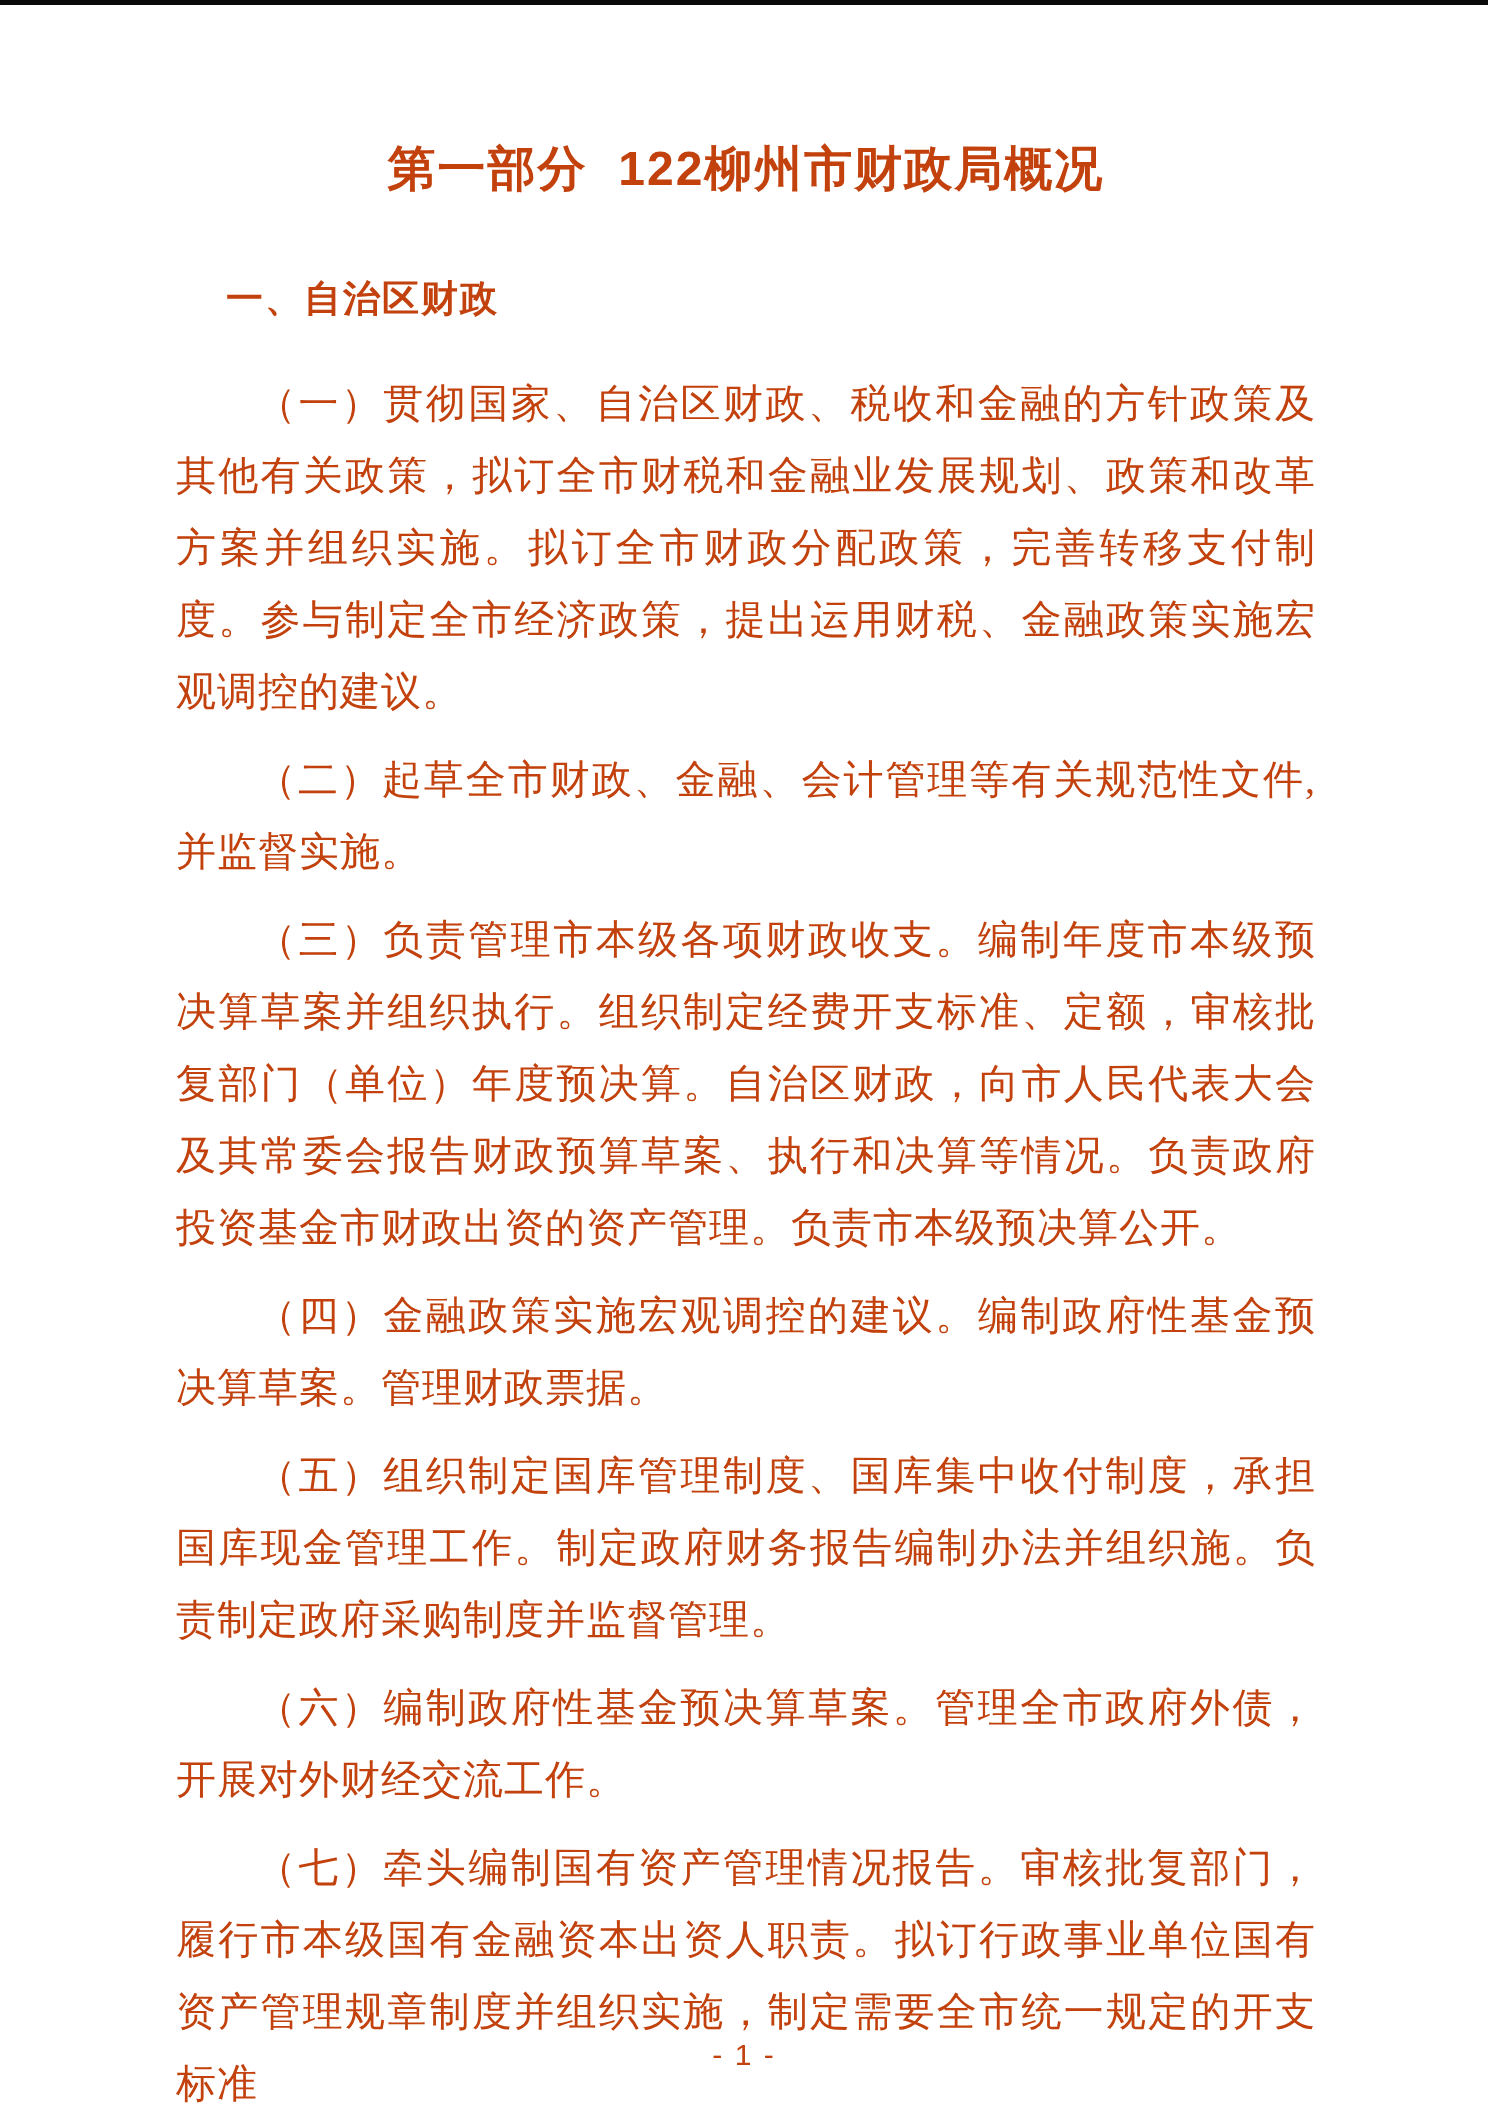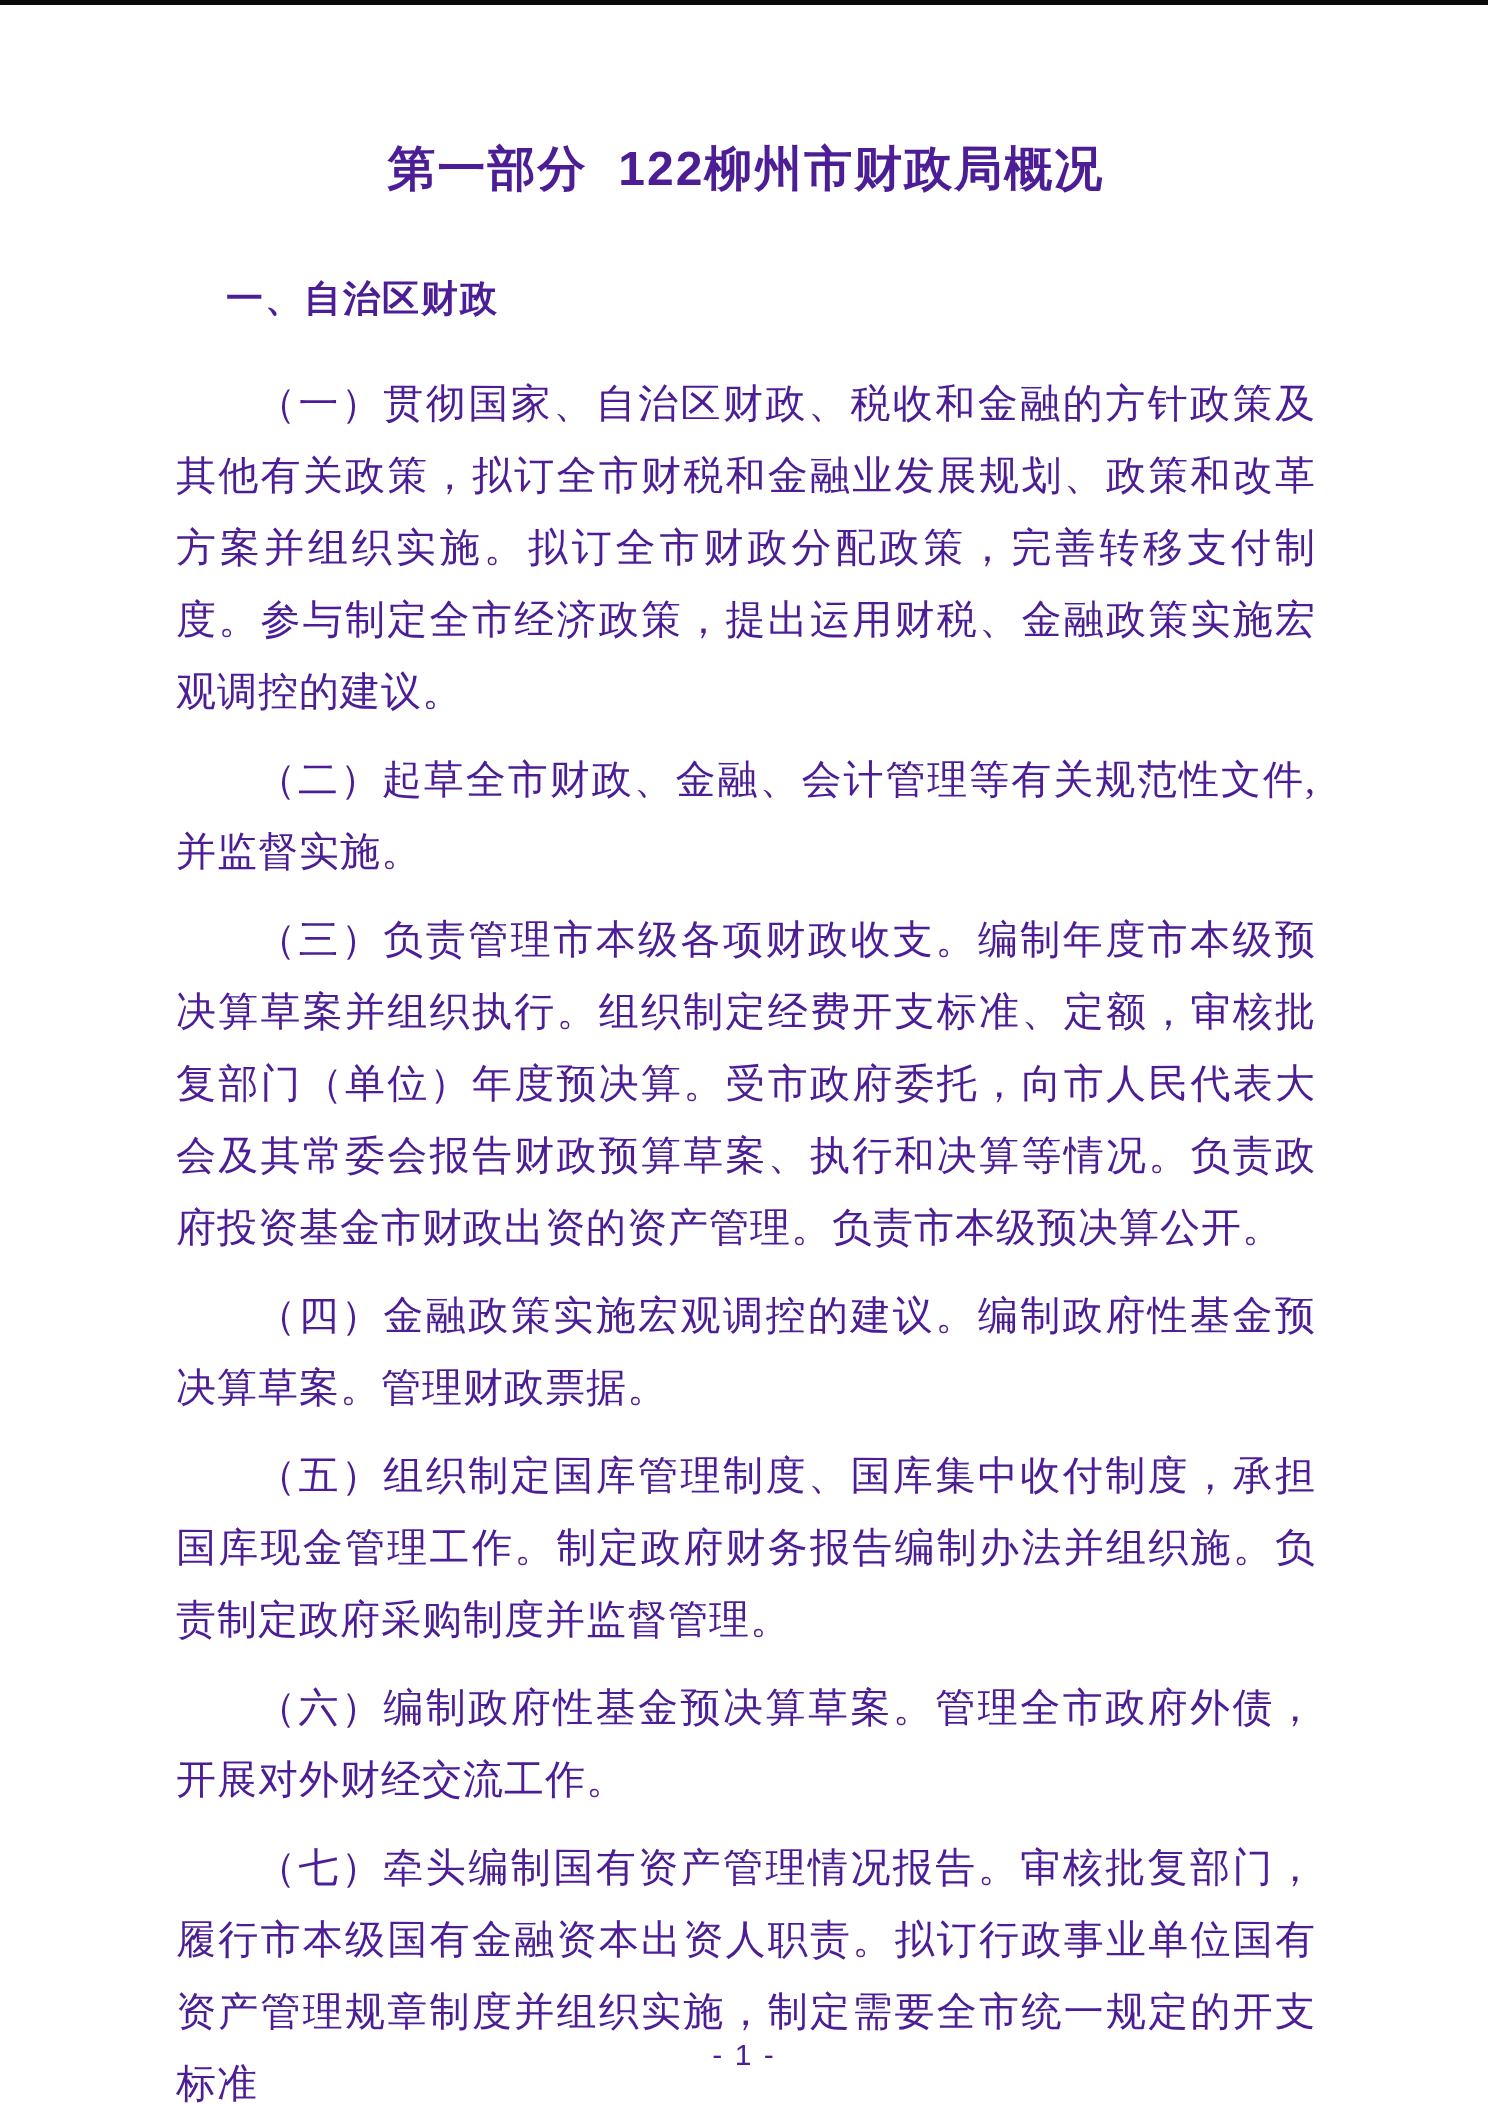--- a/index.html
+++ b/index.html
@@ -5,21 +5,21 @@
   html, body {
     margin: 0;
     padding: 0;
     background: #ffffff;
   }
   .page {
     position: relative;
     width: 1488px;
     height: 2104px;
     background: #ffffff;
-    color: #4c1d95;
+    color: #c2410c;
     font-family: "Liberation Serif", serif;
     overflow: hidden;
   }
   .scan-edge-top {
     position: absolute;
     top: 0;
     left: 0;
     width: 100%;
     height: 5px;
     background: #0a0a0a;
@@ -78,21 +78,21 @@
   <div class="scan-edge-top"></div>
 
   <div class="content">
     <div class="doc-title">第一部分  122柳州市财政局概况</div>
 
     <div class="section-heading">一、自治区财政</div>
 
     <div class="body-text">
       <p>（一）贯彻国家、自治区财政、税收和金融的方针政策及其他有关政策，拟订全市财税和金融业发展规划、政策和改革方案并组织实施。拟订全市财政分配政策，完善转移支付制度。参与制定全市经济政策，提出运用财税、金融政策实施宏观调控的建议。</p>
       <p>（二）起草全市财政、金融、会计管理等有关规范性文件,并监督实施。</p>
-      <p>（三）负责管理市本级各项财政收支。编制年度市本级预决算草案并组织执行。组织制定经费开支标准、定额，审核批复部门（单位）年度预决算。受市政府委托，向市人民代表大会及其常委会报告财政预算草案、执行和决算等情况。负责政府投资基金市财政出资的资产管理。负责市本级预决算公开。</p>
+      <p>（三）负责管理市本级各项财政收支。编制年度市本级预决算草案并组织执行。组织制定经费开支标准、定额，审核批复部门（单位）年度预决算。自治区财政，向市人民代表大会及其常委会报告财政预算草案、执行和决算等情况。负责政府投资基金市财政出资的资产管理。负责市本级预决算公开。</p>
       <p>（四）金融政策实施宏观调控的建议。编制政府性基金预决算草案。管理财政票据。</p>
       <p>（五）组织制定国库管理制度、国库集中收付制度，承担国库现金管理工作。制定政府财务报告编制办法并组织施。负责制定政府采购制度并监督管理。</p>
       <p>（六）编制政府性基金预决算草案。管理全市政府外债，开展对外财经交流工作。</p>
       <p>（七）牵头编制国有资产管理情况报告。审核批复部门，履行市本级国有金融资本出资人职责。拟订行政事业单位国有资产管理规章制度并组织实施，制定需要全市统一规定的开支标准</p>
     </div>
   </div>
 
   <div class="page-footer">- 1 -</div>
 </div>
 

